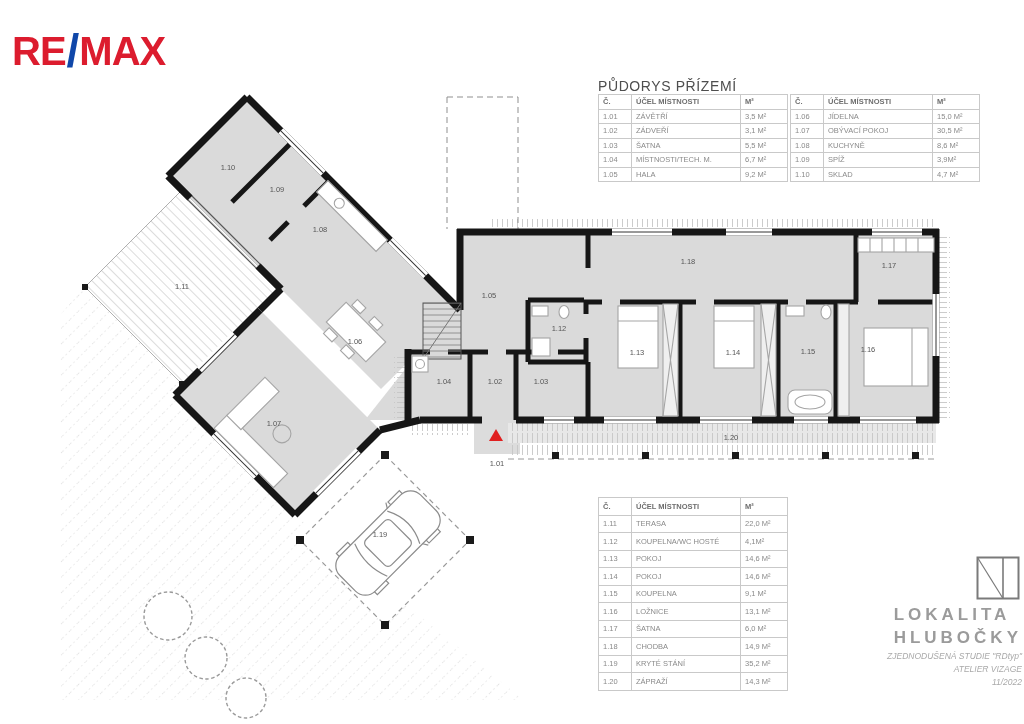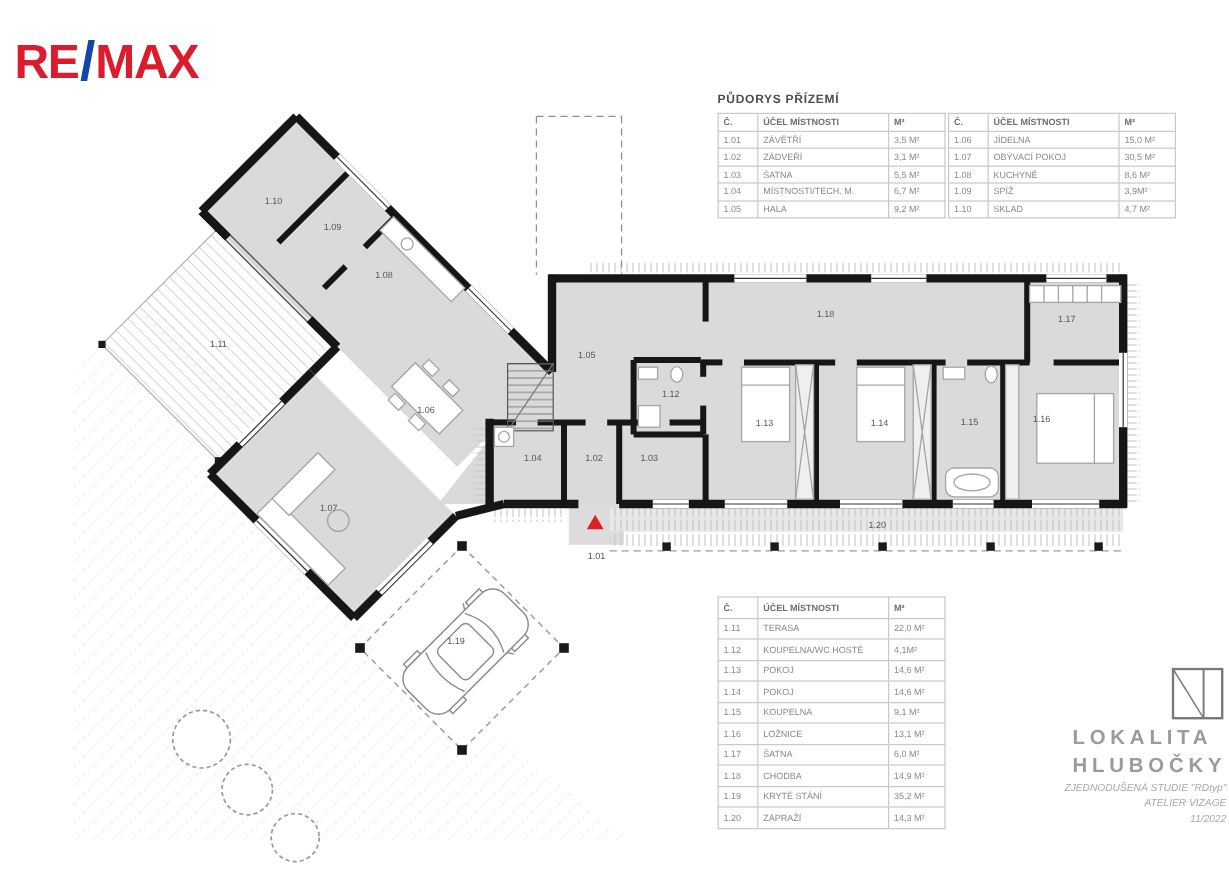--- a/index.html
+++ b/index.html
@@ -7,21 +7,21 @@
         font-family:"Liberation Sans",sans-serif;padding-left:32px;}
   svg text{font-family:"Liberation Sans",sans-serif;}
 
   
   .logo{position:absolute;left:12px;top:26px;font-weight:bold;font-size:40px;
         letter-spacing:-1px;line-height:1;user-select:none;}
   .logo .re,.logo .max{color:#dc1c2e;}
   .logo .slash{color:#1047a9;font-size:46px;position:relative;top:2px;margin:0 1px;}
 
   
-  .plan-title{position:absolute;left:598px;top:78px;font-size:10px;font-weight:bold;
+  .plan-title{position:absolute;left:598px;top:78px;font-size:14px;font-weight:normal;
               color:#4e4e4e;letter-spacing:.6px;}
 
   
   table.tbl{position:absolute;border-collapse:collapse;background:#fff;table-layout:fixed;}
   .tbl th,.tbl td{border:1px solid #c9c9c9;font-size:7.5px;color:#8a8a8a;
                   padding:3px 4px;text-align:left;font-weight:normal;white-space:nowrap;
                   overflow:hidden;line-height:1;}
   .tbl th{color:#6e6e6e;font-weight:bold;}
   .col-num{width:24px;}.col-name{width:100px;}.col-area{width:38px;}
   #t1{left:598px;top:94px;}

